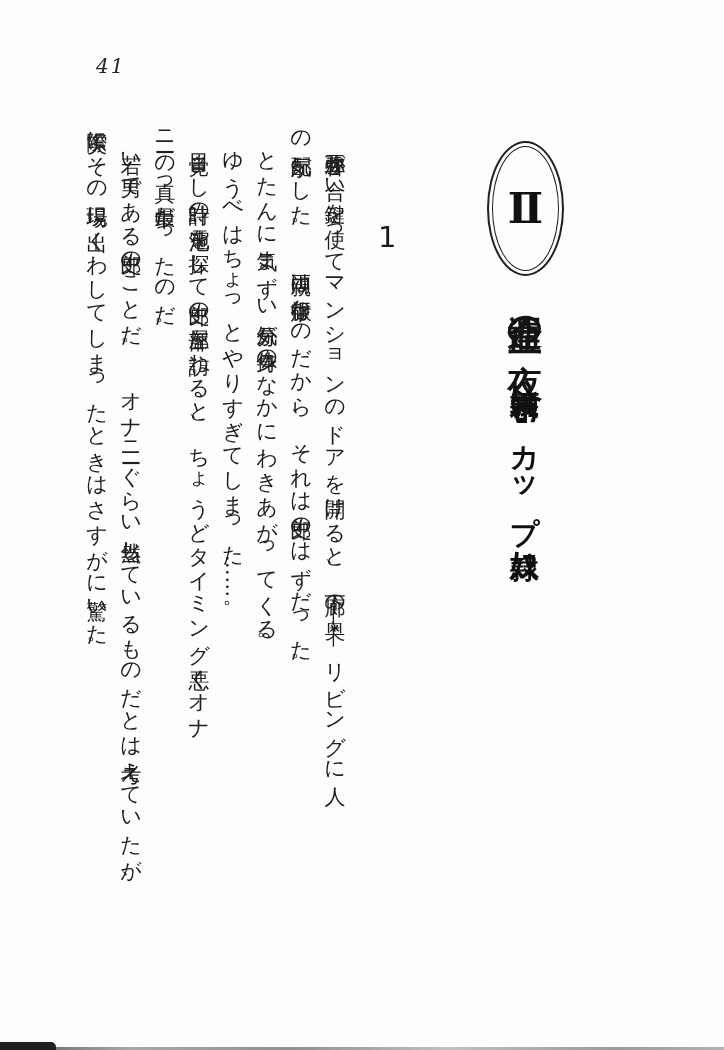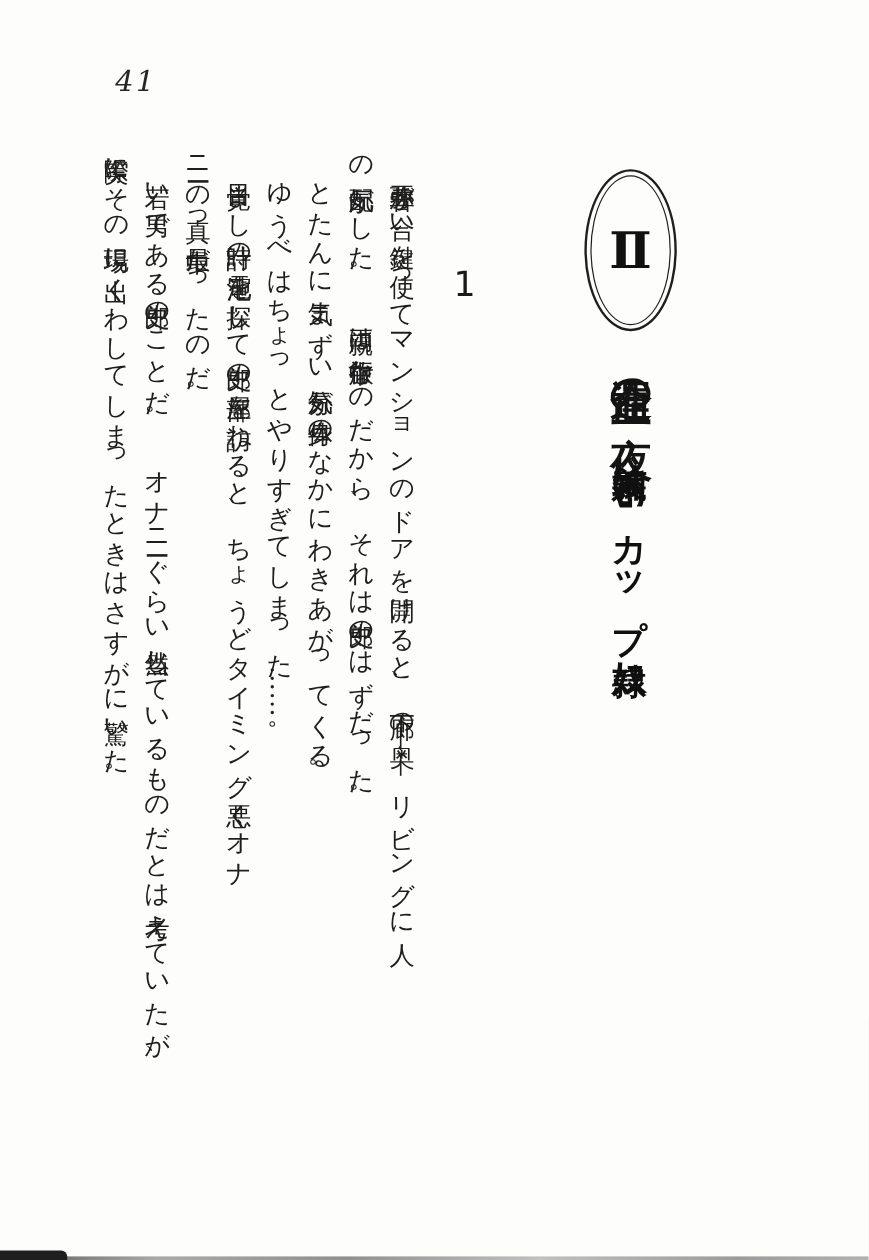--- a/index.html
+++ b/index.html
@@ -11,21 +11,21 @@
     overflow: hidden;
     color: #1c1c1c;
     font-family: "DejaVu Serif", serif;
   }
 
   
   .page-number {
     position: absolute;
     left: 96px;
     top: 54px;
-    font-size: 24px;
+    font-size: 20px;
     font-style: italic;
     letter-spacing: 2px;
     color: #262626;
   }
 
   
   .oval {
     position: absolute;
     left: 487px;
     top: 141px;

